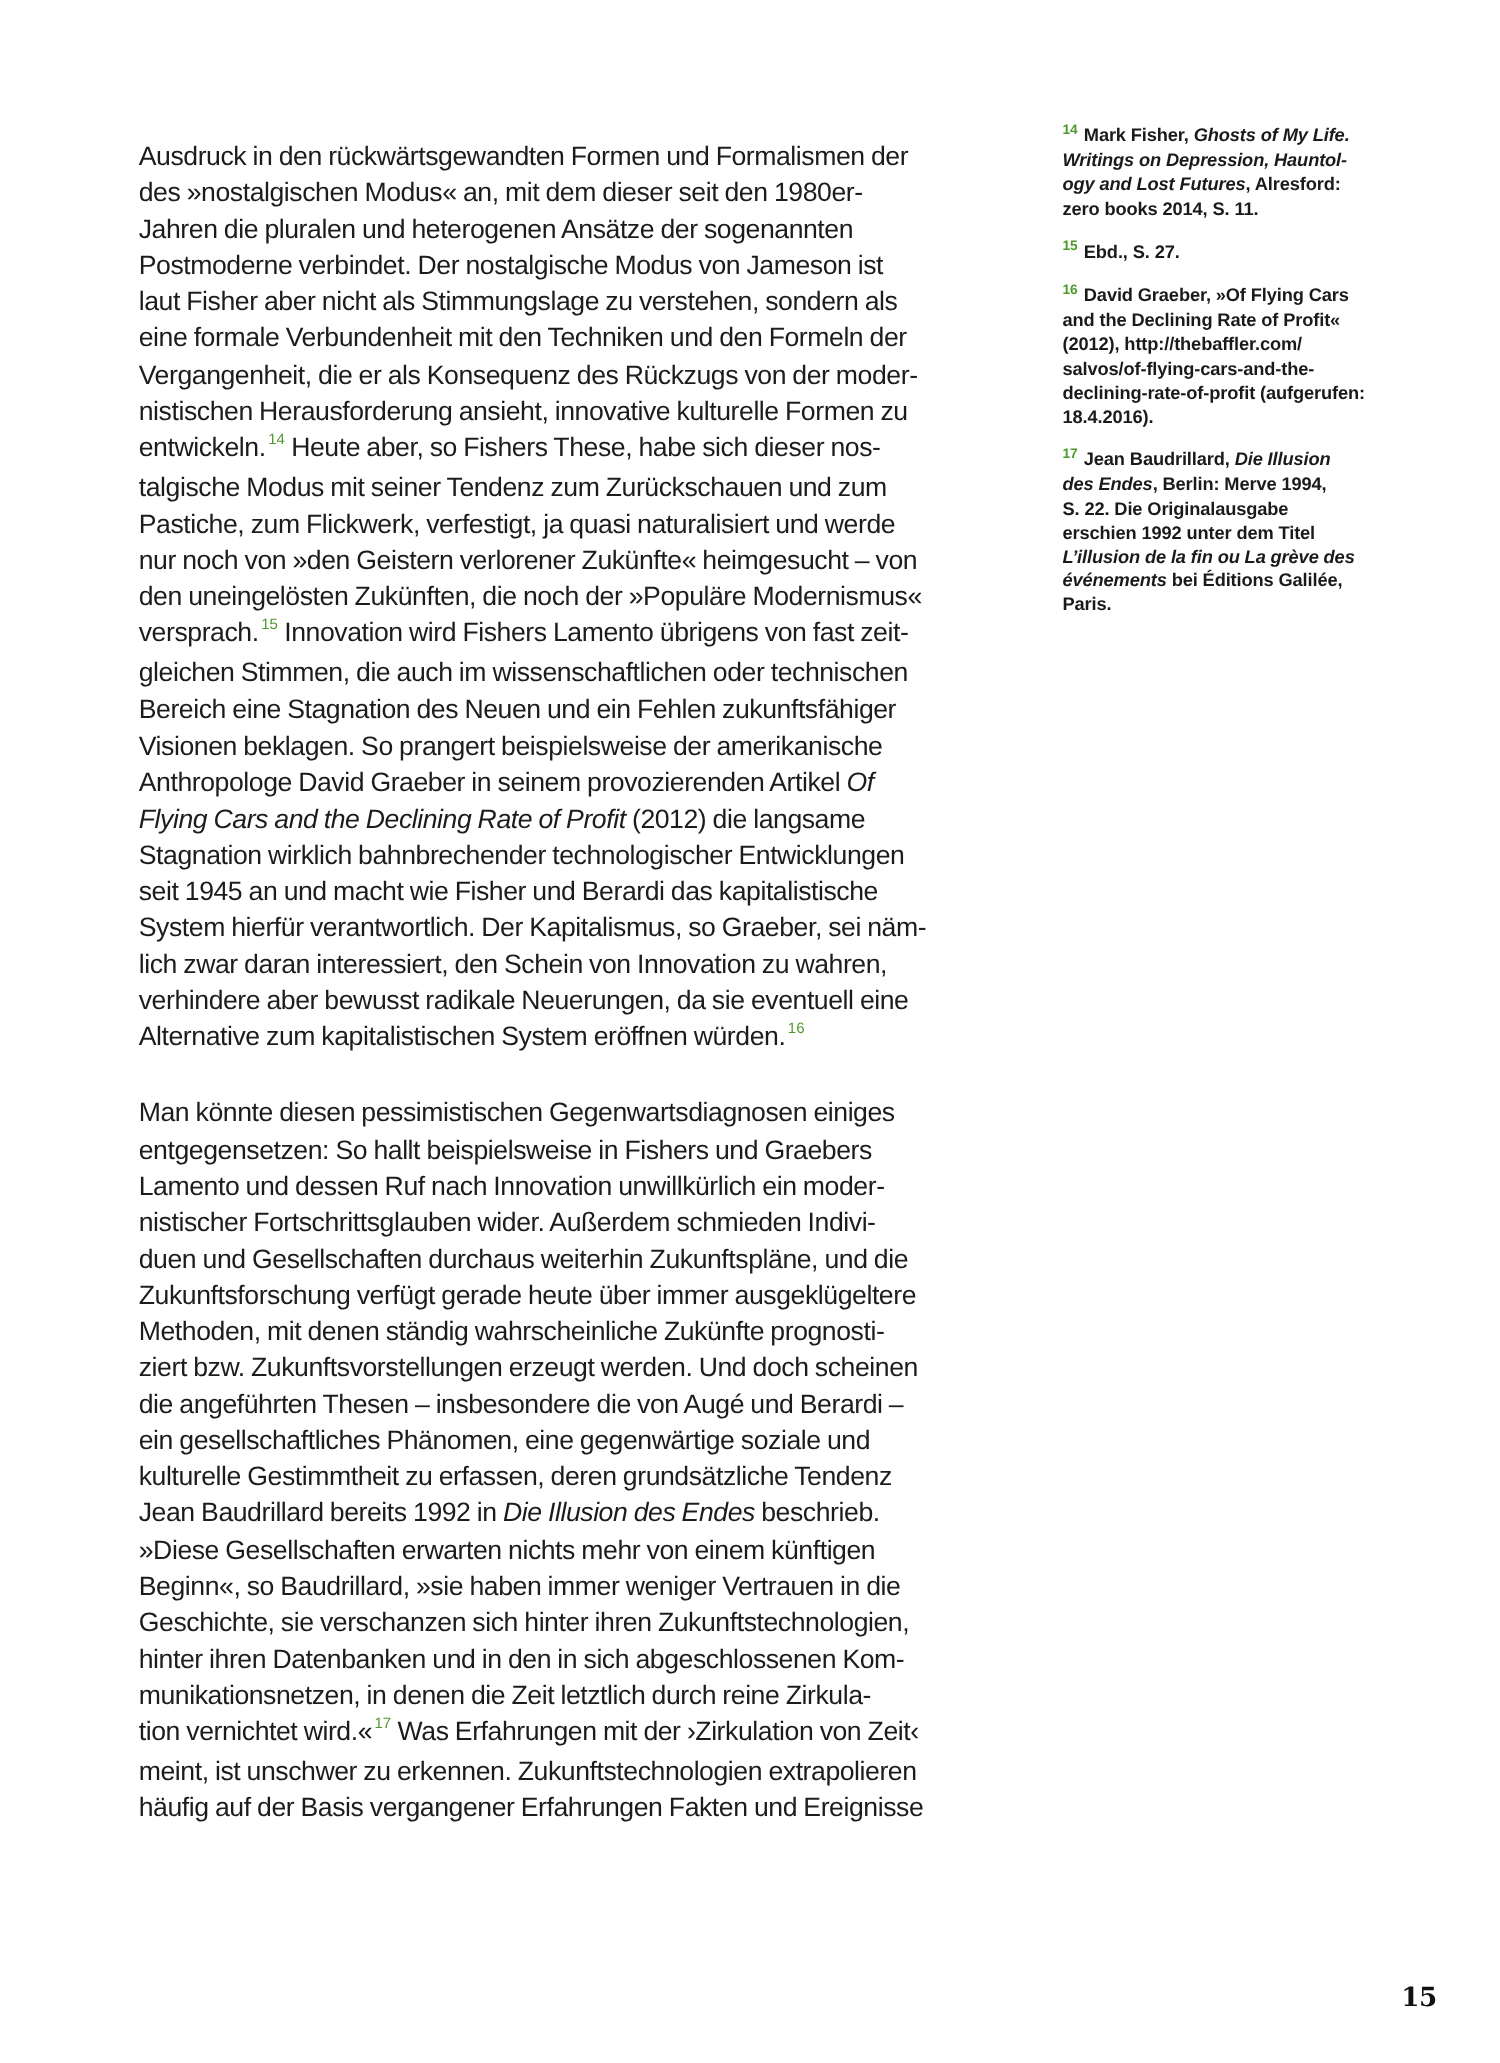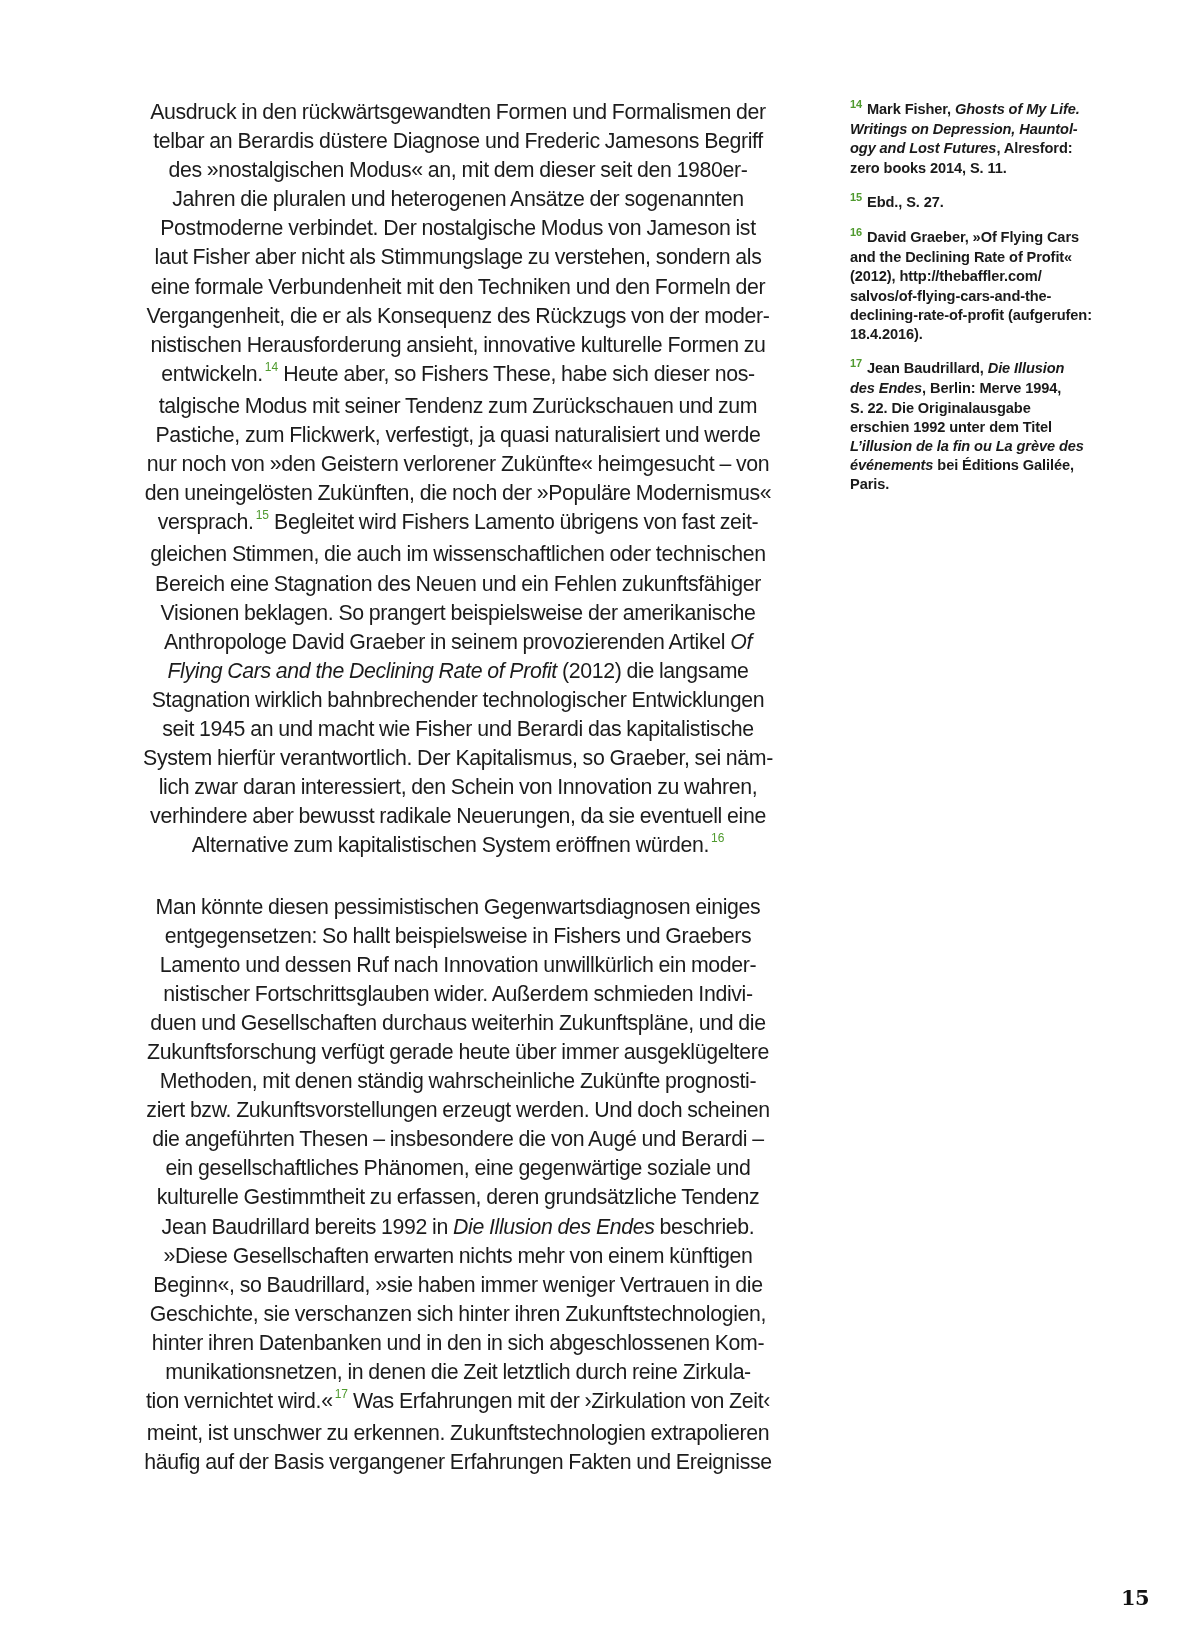--- a/index.html
+++ b/index.html
@@ -20,22 +20,21 @@
     top: 98px;
     width: 720px;
     font-family: "Liberation Sans", sans-serif;
     font-size: 21.3px;
     line-height: 29.1px;
     letter-spacing: -0.35px;
     word-spacing: -0.5px;
     color: #1c1c1c;
   }
   .paragraph {
-    margin: 0;
-    text-align: center;
+    margin: 13px;
   }
   .paragraph + .paragraph {
     margin-top: 29.1px;
   }
   .line {
     display: block;
     white-space: nowrap;
   }
   .line i {
     font-style: italic;
@@ -85,34 +84,33 @@
     color: #111111;
     letter-spacing: -0.5px;
   }
 </style>
 </head>
 <body>
 
 <div class="main-column" id="main-column">
     <div class="paragraph">
       <span class="line"><span>Ausdruck in den rückwärtsgewandten Formen und Formalismen der</span></span>
-      <span class="line"><span>telbar an Berardis düstere Diagnose und Frederic Jamesons Begriff</span></span>
       <span class="line"><span>des »nostalgischen Modus« an, mit dem dieser seit den 1980er-</span></span>
       <span class="line"><span>Jahren die pluralen und heterogenen Ansätze der sogenannten</span></span>
       <span class="line"><span>Postmoderne verbindet. Der nostalgische Modus von Jameson ist</span></span>
       <span class="line"><span>laut Fisher aber nicht als Stimmungslage zu verstehen, sondern als</span></span>
       <span class="line"><span>eine formale Verbundenheit mit den Techniken und den Formeln der</span></span>
       <span class="line"><span>Vergangenheit, die er als Konsequenz des Rückzugs von der moder-</span></span>
       <span class="line"><span>nistischen Herausforderung ansieht, innovative kulturelle Formen zu</span></span>
       <span class="line"><span>entwickeln.</span><span class="fn-ref">14</span><span> Heute aber, so Fishers These, habe sich dieser nos-</span></span>
       <span class="line"><span>talgische Modus mit seiner Tendenz zum Zurückschauen und zum</span></span>
       <span class="line"><span>Pastiche, zum Flickwerk, verfestigt, ja quasi naturalisiert und werde</span></span>
       <span class="line"><span>nur noch von »den Geistern verlorener Zukünfte« heimgesucht – von</span></span>
       <span class="line"><span>den uneingelösten Zukünften, die noch der »Populäre Modernismus«</span></span>
-      <span class="line"><span>versprach.</span><span class="fn-ref">15</span><span> Begleitet wird Fishers Lamento übrigens von fast zeit-</span></span>
+      <span class="line"><span>versprach.</span><span class="fn-ref">15</span><span> Innovation wird Fishers Lamento übrigens von fast zeit-</span></span>
       <span class="line"><span>gleichen Stimmen, die auch im wissenschaftlichen oder technischen</span></span>
       <span class="line"><span>Bereich eine Stagnation des Neuen und ein Fehlen zukunftsfähiger</span></span>
       <span class="line"><span>Visionen beklagen. So prangert beispielsweise der amerikanische</span></span>
       <span class="line"><span>Anthropologe David Graeber in seinem provozierenden Artikel </span><i>Of</i></span>
       <span class="line"><i>Flying Cars and the Declining Rate of Profit</i><span> (2012) die langsame</span></span>
       <span class="line"><span>Stagnation wirklich bahnbrechender technologischer Entwicklungen</span></span>
       <span class="line"><span>seit 1945 an und macht wie Fisher und Berardi das kapitalistische</span></span>
       <span class="line"><span>System hierfür verantwortlich. Der Kapitalismus, so Graeber, sei näm-</span></span>
       <span class="line"><span>lich zwar daran interessiert, den Schein von Innovation zu wahren,</span></span>
       <span class="line"><span>verhindere aber bewusst radikale Neuerungen, da sie eventuell eine</span></span>

